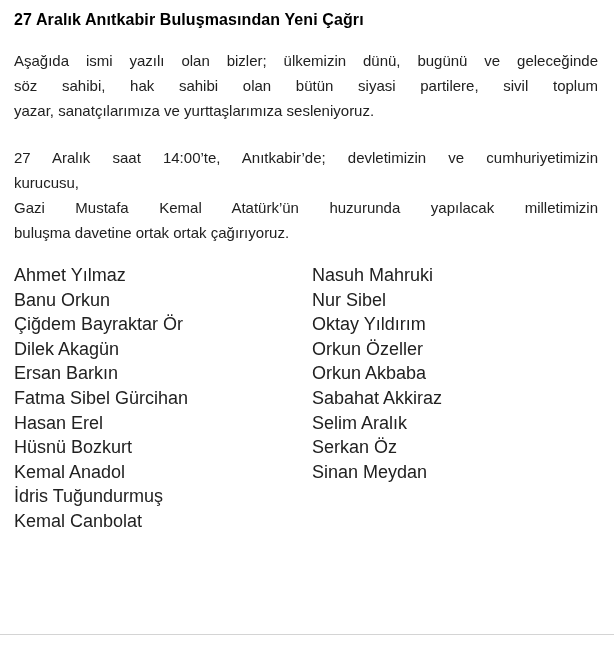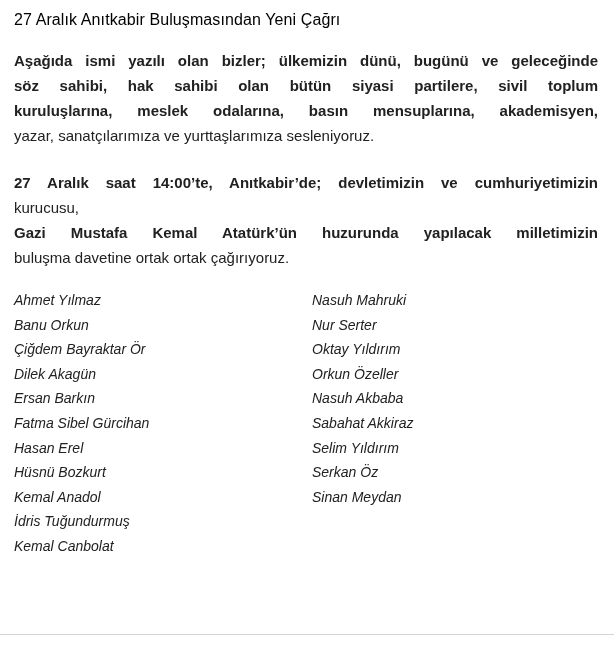--- a/index.html
+++ b/index.html
@@ -8,71 +8,68 @@
     height: 647px;
     background: #ffffff;
     font-family: "Liberation Sans", "DejaVu Sans", sans-serif;
     color: #212121;
     overflow: hidden;
     position: relative;
   }
   .page { padding: 10px 16px 0 14px; }
   .title {
     font-size: 16px;
-    font-weight: 400;
+    font-weight: 700;
     color: #000000;
     line-height: 20px;
     margin: 0 0 18px 0;
     letter-spacing: 0.1px;
   }
   .para { margin: 0; }
   .para.gap-after { margin-bottom: 22px; }
   .ln {
     font-size: 15px;
     line-height: 25px;
     white-space: normal;
   }
   .jl {
     text-align: justify;
     text-align-last: justify;
     text-justify: inter-word;
-    font-weight: bold;
   }
   .names {
     display: flex;
     flex-direction: row;
     margin-top: 18px;
   }
   .col-left { width: 298px; }
   .col-right { flex: 1; }
   .name {
-    font-size: 14px;
+    font-size: 18px;
     line-height: 24.6px;
-    font-style: italic;
   }
   .divider {
     position: absolute;
     left: 0;
     top: 634px;
     width: 614px;
     height: 1px;
     background: #d4d4d4;
   }
 </style>
 </head>
 <body>
 
 <div class="page">
 
   <div class="title">27 Aralık Anıtkabir Buluşmasından Yeni Çağrı</div>
 
   <div class="para gap-after">
     <div class="ln jl">Aşağıda ismi yazılı olan bizler; ülkemizin dünü, bugünü ve geleceğinde</div>
     <div class="ln jl">söz sahibi, hak sahibi olan bütün siyasi partilere, sivil toplum</div>
-    <div class="ln jl">kuruluşlarına, meslek odalarına, basın mensuplarına, akademisyen,</div>
     <div class="ln">yazar, sanatçılarımıza ve yurttaşlarımıza sesleniyoruz.</div>
   </div>
 
 
   <div class="para">
     <div class="ln jl">27 Aralık saat 14:00’te, Anıtkabir’de; devletimizin ve cumhuriyetimizin</div>
     <div class="ln">kurucusu,</div>
   </div>
 
   <div class="para">
@@ -89,26 +86,26 @@
       <div class="name">Ersan Barkın</div>
       <div class="name">Fatma Sibel Gürcihan</div>
       <div class="name">Hasan Erel</div>
       <div class="name">Hüsnü Bozkurt</div>
       <div class="name">Kemal Anadol</div>
       <div class="name">İdris Tuğundurmuş</div>
       <div class="name">Kemal Canbolat</div>
     </div>
     <div class="col-right">
       <div class="name">Nasuh Mahruki</div>
-      <div class="name">Nur Serter</div>
+      <div class="name">Nur Sibel</div>
       <div class="name">Oktay Yıldırım</div>
       <div class="name">Orkun Özeller</div>
-      <div class="name">Nasuh Akbaba</div>
+      <div class="name">Orkun Akbaba</div>
       <div class="name">Sabahat Akkiraz</div>
-      <div class="name">Selim Yıldırım</div>
+      <div class="name">Selim Aralık</div>
       <div class="name">Serkan Öz</div>
       <div class="name">Sinan Meydan</div>
     </div>
   </div>
 
 </div>
 
 <div class="divider"></div>
 
 </body></html>

